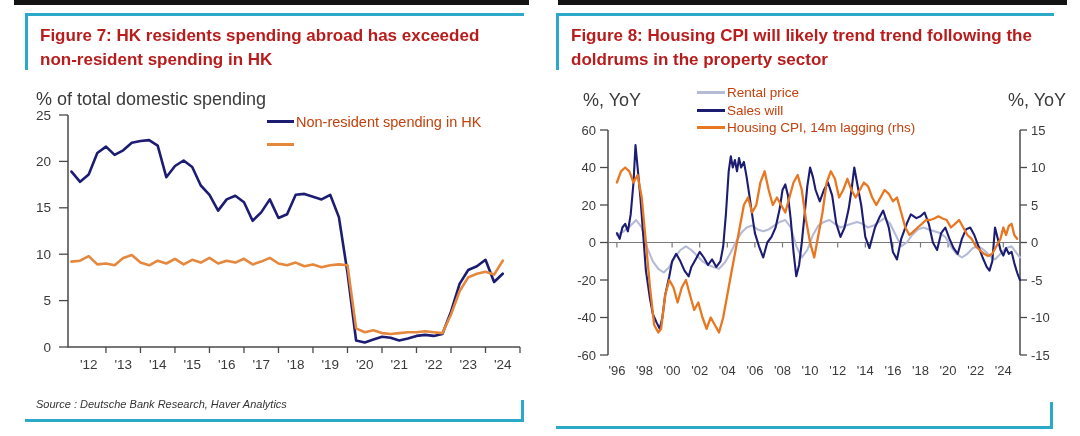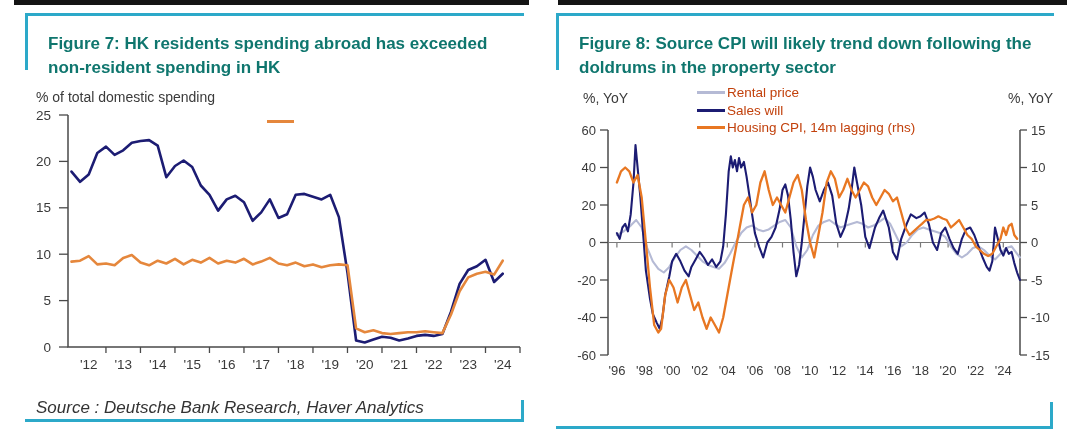--- a/index.html
+++ b/index.html
@@ -1,30 +1,30 @@
 <!DOCTYPE html>
 <html><head>
 <meta charset="utf-8">
 <style>
   html,body{margin:0;padding:0;background:#ffffff;}
   .canvas{position:relative;width:1080px;height:436px;background:#ffffff;overflow:hidden;
           font-family:"Liberation Sans",sans-serif;}
   .panel{position:absolute;inset:0;}
   .topbar{position:absolute;top:0;height:5px;background:#141414;}
   .teal{position:absolute;background:#2CA9C9;}
-  .fig-title{position:absolute;margin:12px;font-size:17px;font-weight:600;color:#0f766e;line-height:1.42;}
-  .ylabel{position:absolute;font-size:14px;color:#3a3a3a;white-space:nowrap;}
+  .fig-title{position:absolute;margin:4px;font-size:17px;font-weight:600;color:#b91c1c;line-height:1.42;}
+  .ylabel{position:absolute;font-size:18px;color:#3a3a3a;white-space:nowrap;}
   .legend{position:absolute;z-index:2;}
   .lrow{display:flex;align-items:center;white-space:nowrap;color:#c2410c;}
   .legend7 .lrow{height:23px;font-size:14.5px;}
   .legend8 .lrow{height:17.5px;font-size:13.5px;}
   .swatch{display:inline-block;height:3px;margin-right:2px;flex:0 0 auto;}
   .legend7 .swatch{width:27px;}
   .legend8 .swatch{width:28px;}
-  .source{position:absolute;font-style:italic;font-size:17px;color:#333333;white-space:nowrap;}
+  .source{position:absolute;font-style:italic;font-size:11px;color:#333333;white-space:nowrap;}
   svg.chart{position:absolute;z-index:1;}
   svg.chart text{font-family:"Liberation Sans",sans-serif;fill:#3a3a3a;}
 </style>
 </head>
 <body>
 
 <div class="canvas">
 
   <section class="panel">
     <div class="topbar" style="left:14px;width:515px;"></div>
@@ -74,36 +74,40 @@
         <text x="399.2366412213709" y="281" text-anchor="middle" font-size="13.5">'21</text>
         <text x="433.74045801526404" y="281" text-anchor="middle" font-size="13.5">'22</text>
         <text x="468.24427480915716" y="281" text-anchor="middle" font-size="13.5">'23</text>
         <text x="502.7480916030503" y="281" text-anchor="middle" font-size="13.5">'24</text>
         <polyline points="71.5,83.6 80.1,93.8 88.7,86.4 97.3,65.0 106.0,58.6 114.6,66.9 123.2,62.3 131.8,54.8 140.5,53.0 149.1,52.1 157.7,57.6 166.3,89.2 175.0,78.0 183.6,72.5 192.2,79.0 200.8,97.5 209.5,106.8 218.1,122.6 226.7,111.4 235.3,107.7 244.0,114.2 252.6,132.8 261.2,124.4 269.8,111.4 278.5,130.0 287.1,126.3 295.7,106.8 304.4,105.9 313.0,108.7 321.6,111.4 330.2,106.8 338.9,129.1 347.5,184.8 356.1,252.5 364.7,254.4 373.4,251.6 382.0,248.8 390.6,249.7 399.2,252.5 407.9,250.6 416.5,247.9 425.1,246.9 433.7,247.9 442.4,246.0 451.0,223.7 459.6,195.9 468.2,182.0 476.9,178.3 485.5,171.8 494.1,194.0 502.7,185.7" fill="none" stroke="#1C1C73" stroke-width="2.6" stroke-linejoin="round" stroke-linecap="round"></polyline>
         <polyline points="71.5,173.6 80.1,172.7 88.7,168.1 97.3,176.4 106.0,175.5 114.6,177.3 123.2,169.9 131.8,167.1 140.5,174.6 149.1,177.3 157.7,172.7 166.3,175.5 175.0,170.8 183.6,176.4 192.2,171.8 200.8,174.6 209.5,169.9 218.1,175.5 226.7,172.7 235.3,174.6 244.0,170.8 252.6,176.4 261.2,173.6 269.8,169.9 278.5,175.5 287.1,177.3 295.7,174.6 304.4,178.3 313.0,176.4 321.6,179.2 330.2,177.3 338.9,176.4 347.5,177.3 356.1,240.4 364.7,244.2 373.4,242.3 382.0,245.1 390.6,246.0 399.2,245.1 407.9,244.2 416.5,244.2 425.1,243.2 433.7,244.2 442.4,245.1 451.0,226.5 459.6,203.3 468.2,189.4 476.9,185.7 485.5,183.8 494.1,186.6 502.7,172.7" fill="none" stroke="#E5873C" stroke-width="2.6" stroke-linejoin="round" stroke-linecap="round"></polyline>
       </svg>
 
     <div class="legend legend7" style="left:267px;top:110px;">
       <div class="lrow">
+        <span class="swatch" style="background: rgb(28, 28, 115);"></span>
+        <span>Non-resident spending in HK</span>
+      </div>
+      <div class="lrow">
         <span class="swatch" style="background: rgb(229, 135, 60);"></span>
       </div>
     </div>
 
     <div class="source" style="left:36px;top:398px;">Source : Deutsche Bank Research, Haver Analytics</div>
 
     <div class="teal" style="left:25px;top:419px;width:499px;height:3px;"></div>
     <div class="teal" style="left:521px;top:400px;width:3px;height:22px;"></div>
   </section>
 
   <section class="panel">
     <div class="topbar" style="left:558px;width:509px;"></div>
     <div class="teal" style="left:556px;top:13px;width:498px;height:3px;"></div>
     <div class="teal" style="left:556px;top:13px;width:3px;height:57px;"></div>
 
-    <h2 class="fig-title" style="left:567px;top:20px;width:500px;">Figure 8: Source CPI will likely trend down following the doldrums in the property sector</h2>
+    <h2 class="fig-title" style="left:567px;top:20px;width:500px;">Figure 8: Housing CPI will likely trend trend following the doldrums in the property sector</h2>
 
     <div class="ylabel" style="left:583px;top:90px;">%, YoY</div>
     <div class="ylabel" style="left:1008px;top:90px;">%, YoY</div>
 
     <svg id="svg8" class="chart" style="left:540px;top:88px;" width="540" height="310" viewBox="0 0 540 310">
         <line x1="68" y1="42" x2="68" y2="267" stroke="#4a4a4a" stroke-width="1.5"></line>
         <line x1="480" y1="42" x2="480" y2="267" stroke="#4a4a4a" stroke-width="1.5"></line>
         <line x1="60" y1="42" x2="68" y2="42" stroke="#4a4a4a" stroke-width="1.3"></line>
         <text x="56" y="46.5" text-anchor="end" font-size="13">60</text>
         <line x1="60" y1="79.5" x2="68" y2="79.5" stroke="#4a4a4a" stroke-width="1.3"></line>

